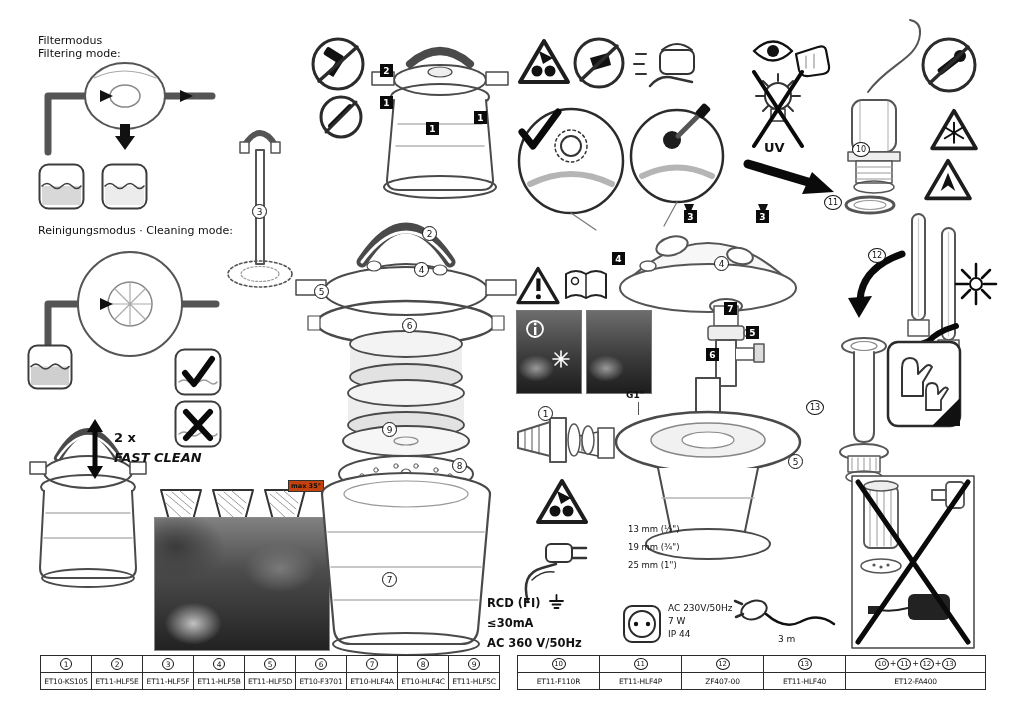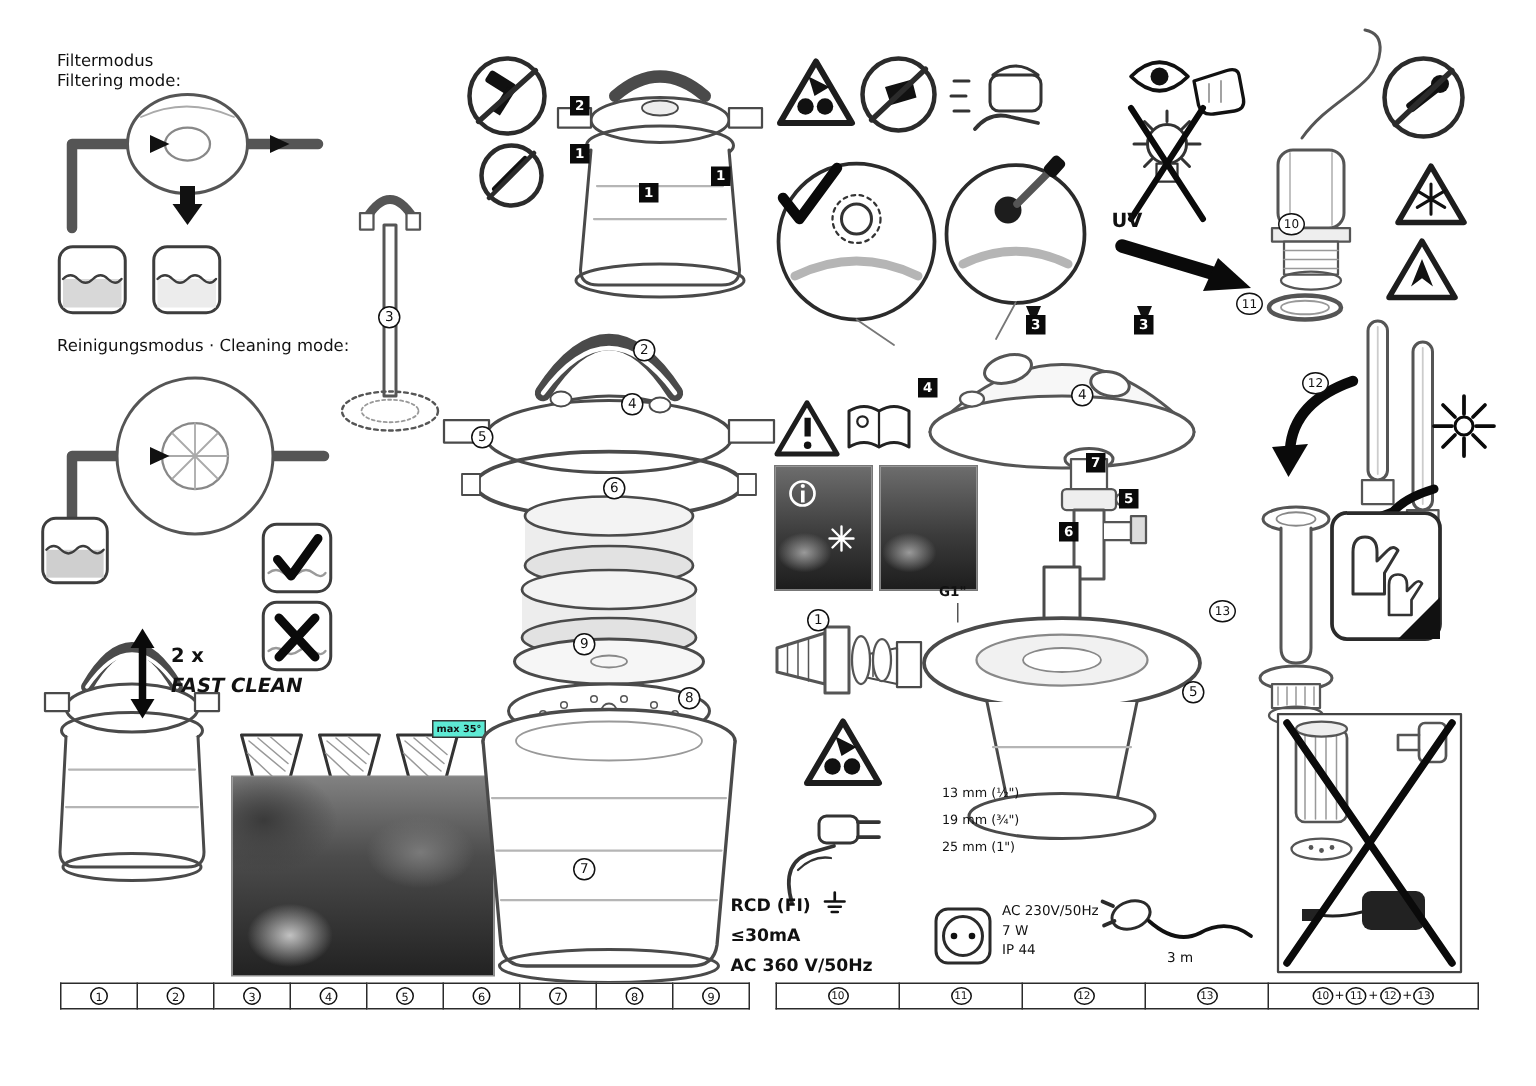--- a/index.html
+++ b/index.html
@@ -113,21 +113,21 @@
   <svg class="sk" style="left:208px; top:484px;" width="50" height="40" viewBox="0 0 50 40">
     <path d="M5 6 L45 6 L37 36 L13 36 Z" fill="#fff" stroke="#333" stroke-width="2"></path>
     <path d="M10 10 l24 20 M16 8 l20 17 M9 18 l17 16 M24 7 l14 12" stroke="#999" stroke-width="1"></path>
   </svg>
   <svg class="sk" style="left:260px; top:484px;" width="50" height="40" viewBox="0 0 50 40">
     <path d="M5 6 L45 6 L37 36 L13 36 Z" fill="#fff" stroke="#333" stroke-width="2"></path>
     <path d="M10 10 l24 20 M16 8 l20 17 M9 18 l17 16 M24 7 l14 12" stroke="#999" stroke-width="1"></path>
   </svg>
   <div class="txt" style="left:152px; top:524px; width:58px; text-align:center; font-size:7px; font-weight:bold;">max. 4000 l</div>
   <div class="txt" style="left:204px; top:524px; width:58px; text-align:center; font-size:7px; font-weight:bold;">max. 2000 l</div>
-  <div class="txt" style="left:288px; top:480px; font-size:6.5px; font-weight:bold; border:1px solid #333; background:#5eead4; padding:1px 2px;">max 35°</div>
+  <div class="txt" style="left:288px; top:480px; font-size:6.5px; font-weight:bold; border:1px solid #333; background:#c2410c; padding:1px 2px;">max 35°</div>
 
   <div id="pond-photo"></div>
 
   <svg class="sk" style="left:222px; top:110px;" width="76" height="196" viewBox="0 0 76 196">
     <path d="M22 36 Q38 10 54 36" fill="none" stroke="#555" stroke-width="6"></path>
     <rect x="18" y="32" width="9" height="11" fill="#fff" stroke="#555" stroke-width="1.5"></rect>
     <rect x="49" y="32" width="9" height="11" fill="#fff" stroke="#555" stroke-width="1.5"></rect>
     <rect x="34" y="40" width="8" height="114" fill="#fff" stroke="#555" stroke-width="2"></rect>
     <ellipse cx="38" cy="164" rx="32" ry="13" fill="none" stroke="#555" stroke-width="1.6" stroke-dasharray="2.5 2.5"></ellipse>
     <ellipse cx="38" cy="164" rx="19" ry="7.5" fill="none" stroke="#999" stroke-width="1.2" stroke-dasharray="2 2"></ellipse>
@@ -213,20 +213,31 @@
       <td><span class="circ-s">1</span></td>
       <td><span class="circ-s">2</span></td>
       <td><span class="circ-s">3</span></td>
       <td><span class="circ-s">4</span></td>
       <td><span class="circ-s">5</span></td>
       <td><span class="circ-s">6</span></td>
       <td><span class="circ-s">7</span></td>
       <td><span class="circ-s">8</span></td>
       <td><span class="circ-s">9</span></td>
     </tr>
+    <tr>
+      <td>ET10-KS105</td>
+      <td>ET11-HLF5E</td>
+      <td>ET11-HLF5F</td>
+      <td>ET11-HLF5B</td>
+      <td>ET11-HLF5D</td>
+      <td>ET10-F3701</td>
+      <td>ET10-HLF4A</td>
+      <td>ET10-HLF4C</td>
+      <td>ET11-HLF5C</td>
+    </tr>
   </tbody>
     </table>
 
   <svg class="sk" style="left:518px; top:38px;" width="52" height="48" viewBox="0 0 52 48">
     <path d="M26 3 L50 44 L2 44 Z" fill="#fff" stroke="#1d1d1d" stroke-width="4"></path>
     <circle cx="19" cy="33" r="5.5" fill="#111"></circle>
       <circle cx="32" cy="33" r="5.5" fill="#111"></circle>
     <polygon points="21,13 35,20 25,26" fill="#111"></polygon>
   </svg>
   <svg class="sk" style="left:572px; top:36px;" width="54" height="54" viewBox="0 0 54 54">
@@ -248,21 +259,21 @@
   <svg class="sk" style="left:792px; top:34px;" width="44" height="48" viewBox="0 0 44 48">
     <path d="M4 20 l22 -7 q7 -2 8 3 l3 16 q1 7 -6 8 l-14 2 q-8 1 -10 -6 Z" fill="#fff" stroke="#111" stroke-width="2.2"></path>
     <path d="M14 22 v12 M22 20 v14" stroke="#999" stroke-width="1.2"></path>
   </svg>
   <svg class="sk" style="left:750px; top:66px;" width="56" height="86" viewBox="0 0 56 86">
     <circle cx="28" cy="30" r="13" fill="#fff" stroke="#333" stroke-width="2"></circle>
     <path d="M28 8 v7 M28 45 v7 M6 30 h8 M42 30 h8 M13 15 l5 5 M43 15 l-5 5 M13 45 l5 -5 M43 45 l-5 -5" stroke="#333" stroke-width="2"></path>
     <rect x="21" y="43" width="14" height="12" fill="#fff" stroke="#333" stroke-width="1.5"></rect>
     <path d="M4 6 L52 80 M52 6 L4 80" stroke="#0a0a0a" stroke-width="4"></path>
   </svg>
-  <div class="txt" style="left:741px; top:140px; font-size:13px; font-weight:bold;">UV</div>
+  <div class="txt" style="left:764px; top:140px; font-size:13px; font-weight:bold;">UV</div>
 
   <svg class="sk" style="left:920px; top:36px;" width="58" height="58" viewBox="0 0 58 58">
     <circle cx="29" cy="29" r="26" fill="#fff" stroke="#2b2b2b" stroke-width="3"></circle>
     <rect x="16" y="26" width="24" height="7" rx="2" fill="#111" transform="rotate(-38 28 29)"></rect>
     <circle cx="40" cy="20" r="6" fill="#111"></circle>
     <path d="M10 47 L48 11" stroke="#2b2b2b" stroke-width="3.5"></path>
   </svg>
   <svg class="sk" style="left:930px; top:108px;" width="48" height="44" viewBox="0 0 52 48">
     <path d="M26 3 L50 44 L2 44 Z" fill="#fff" stroke="#1d1d1d" stroke-width="4"></path>
     <path d="M26 16 v22 M16 21 l20 12 M36 21 l-20 12" stroke="#111" stroke-width="2.2"></path>
@@ -494,16 +505,23 @@
     <tbody>
         <tr>
       <td style="width:82px"><span class="circ-m">10</span></td>
       <td style="width:82px"><span class="circ-m">11</span></td>
       <td style="width:82px"><span class="circ-m">12</span></td>
       <td style="width:82px"><span class="circ-m">13</span></td>
       <td style="width:140px">
         <span class="circ-m">10</span><span class="plus">+</span><span class="circ-m">11</span><span class="plus">+</span><span class="circ-m">12</span><span class="plus">+</span><span class="circ-m">13</span>
       </td>
     </tr>
+    <tr>
+      <td>ET11-F110R</td>
+      <td>ET11-HLF4P</td>
+      <td>ZF407-00</td>
+      <td>ET11-HLF40</td>
+      <td>ET12-FA400</td>
+    </tr>
   </tbody>
     </table>
 
 </div>
 
 </body></html>

